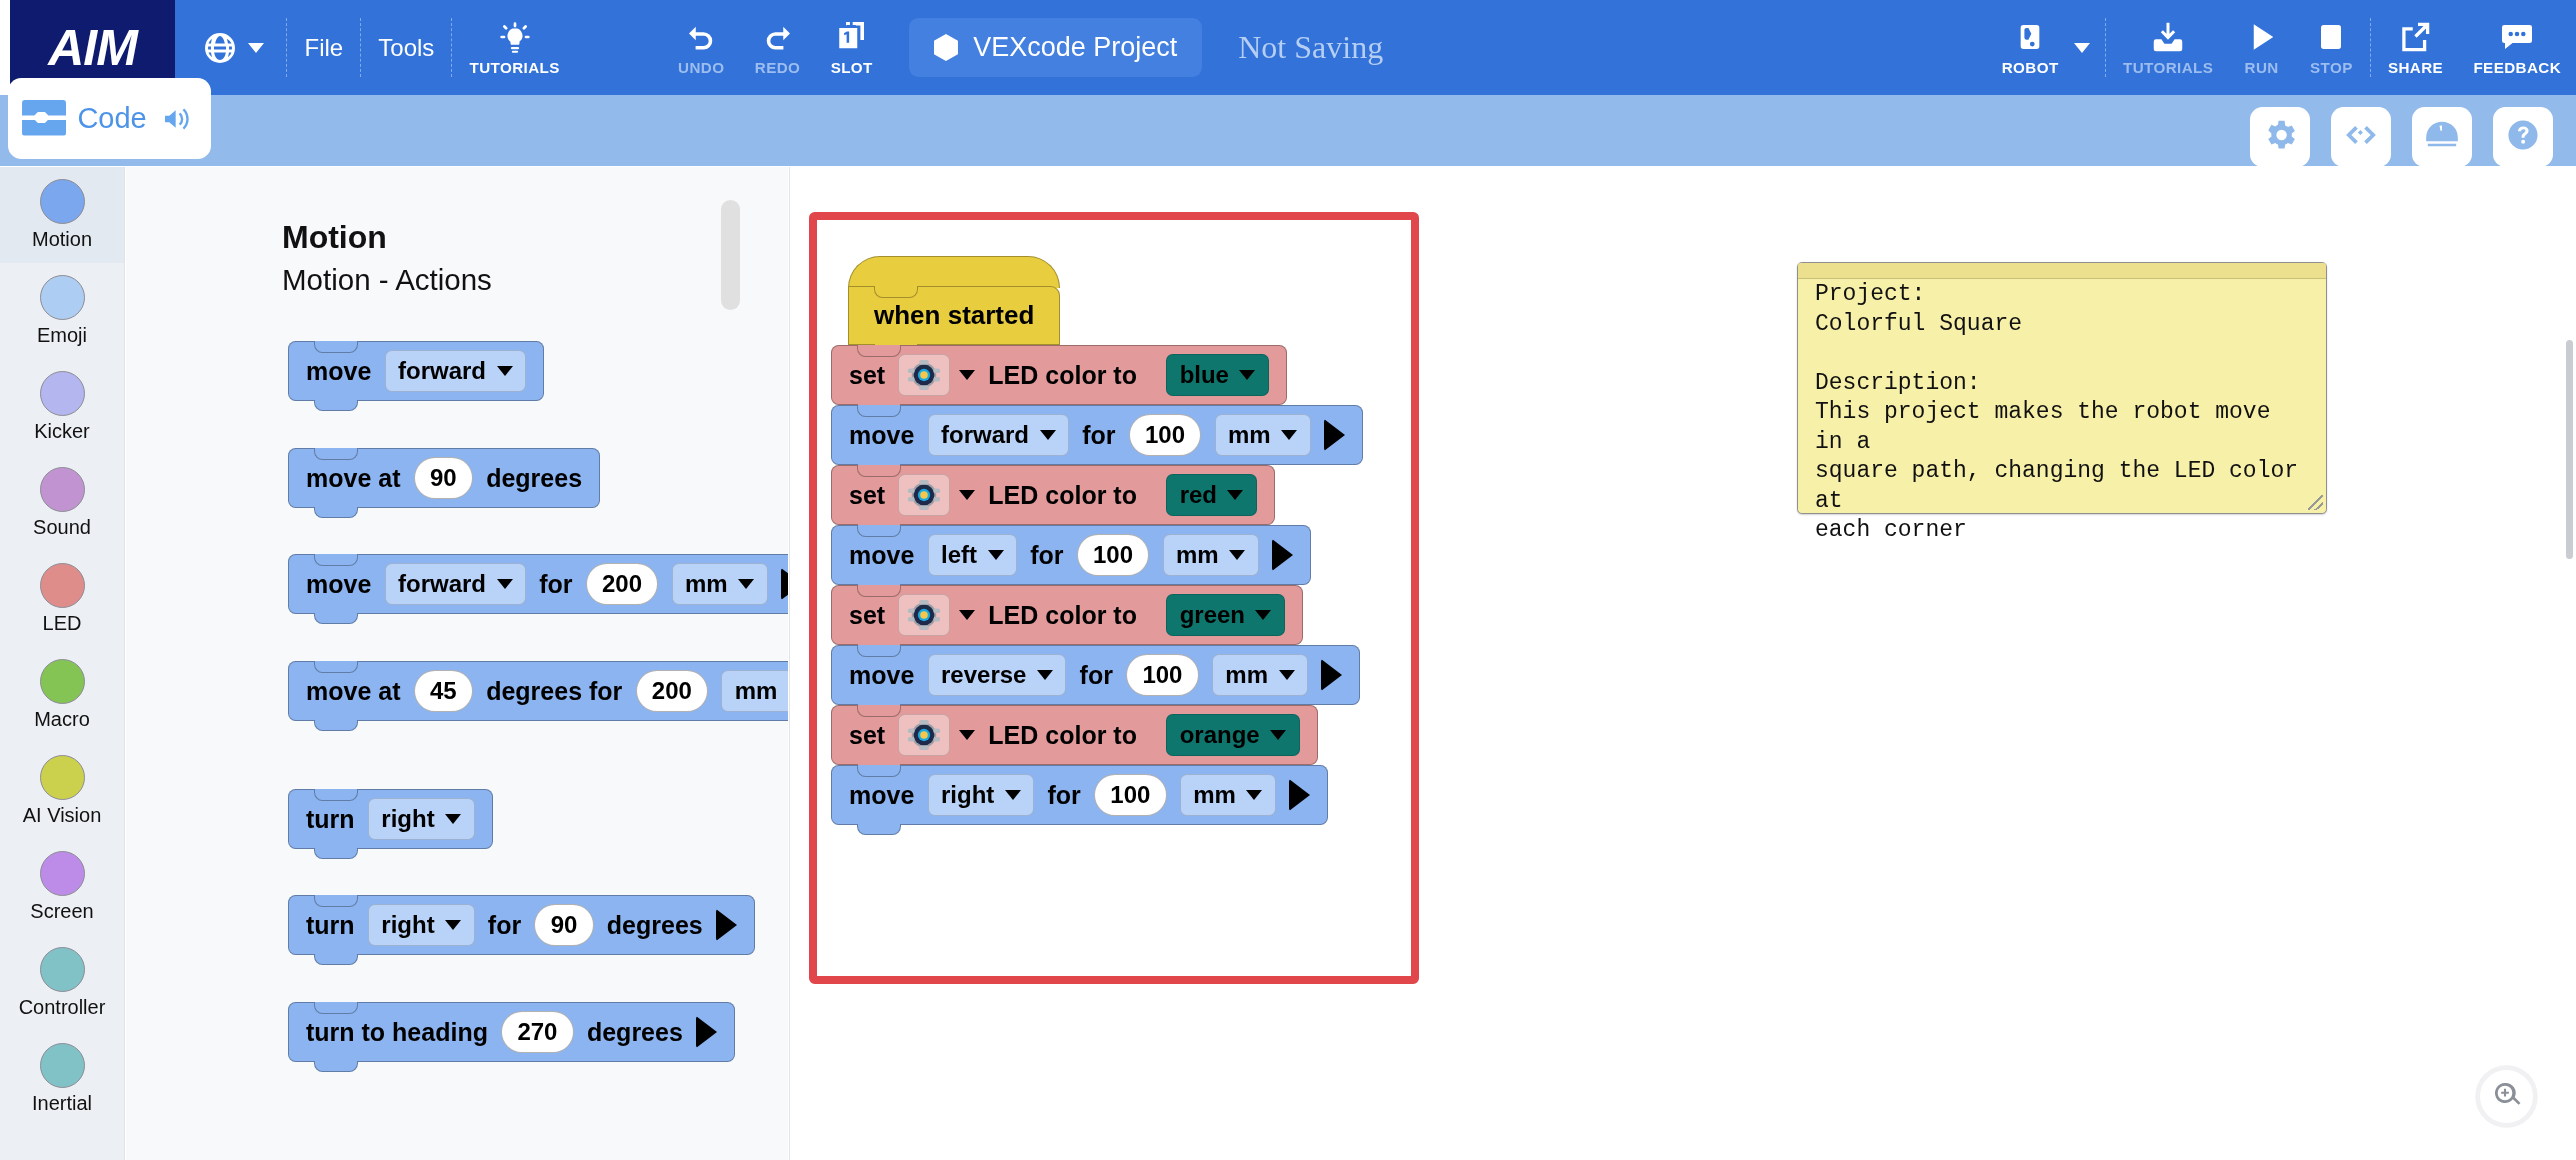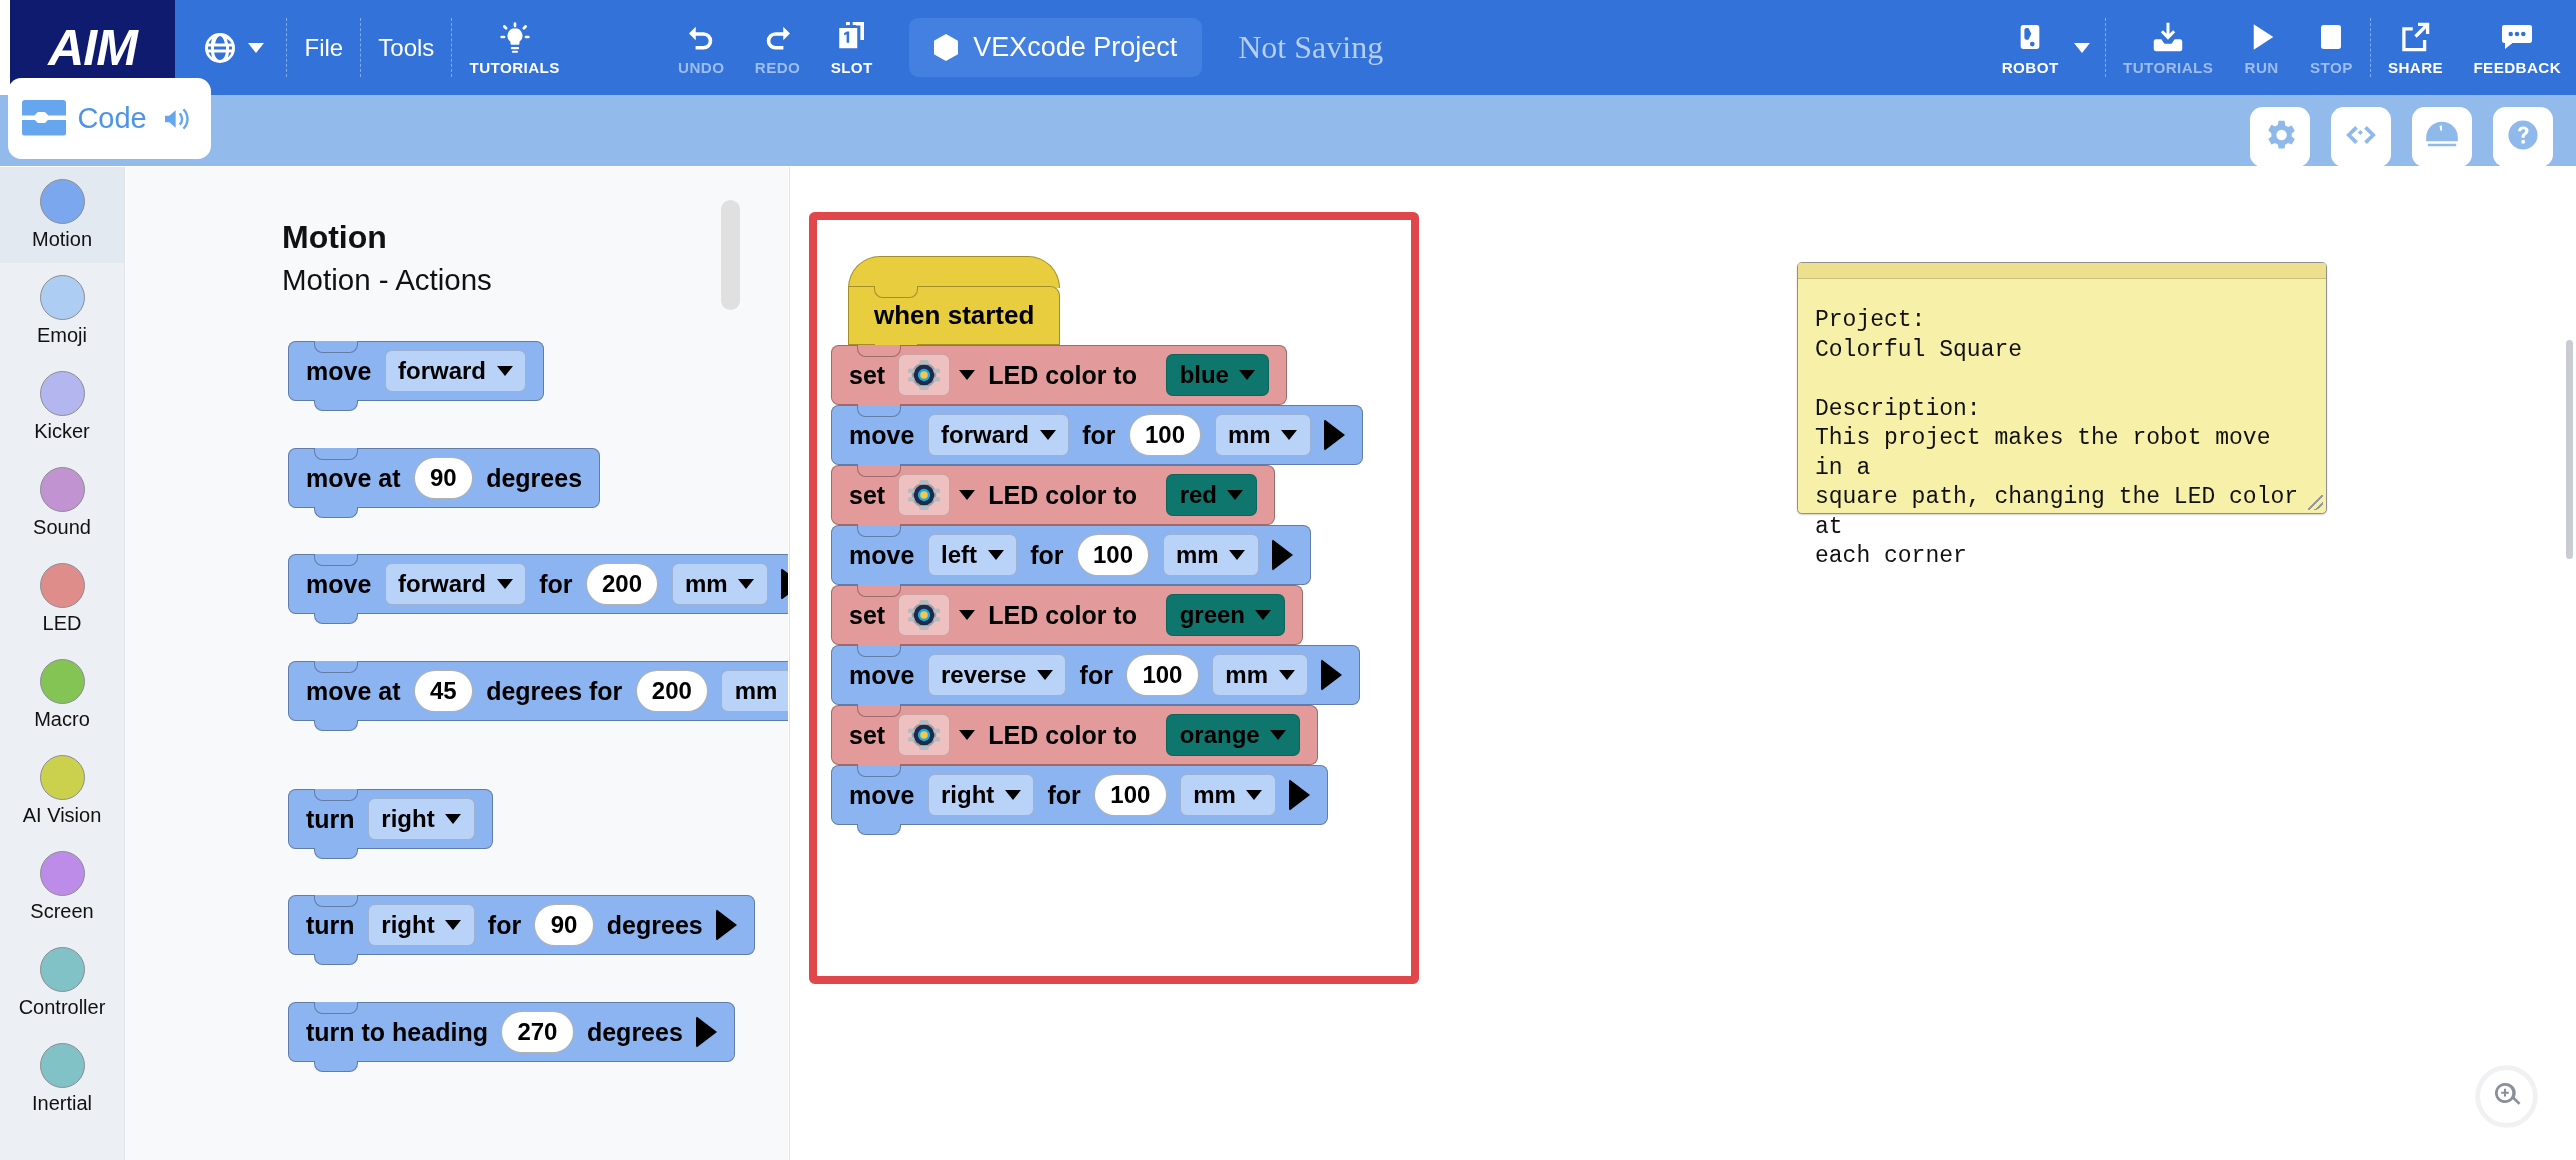--- a/index.html
+++ b/index.html
@@ -176,21 +176,21 @@
   #script { position:absolute; left:42px; top:95px; }
   .row { position:relative; }
 
   #comment {
     position:absolute; left:1008px; top:95px; width:530px; height:252px;
     background:#f7f0a8; border:1.9px solid #8f8f8f; border-radius:4.8px;
     box-shadow: 0 1px 1.9px rgba(0,0,0,.18);
   }
   #comment-bar { height:16px; background:#ece08f; border-bottom:1px solid #c9c07a; border-radius:2.9px 2.9px 0 0;}
   #comment-text {
-    padding:27px 17px; font-family:"Liberation Mono", monospace;
+    padding:1px 17px; font-family:"Liberation Mono", monospace;
     font-size:23px; line-height:29.5px; color:#111; white-space:pre-wrap;
   }
   #comment-grip {
     position:absolute; right:2.9px; bottom:2.9px; width:15.2px; height:15.2px;
     background:
       linear-gradient(135deg, transparent 45%, #999 45%, #999 55%, transparent 55%),
       linear-gradient(135deg, transparent 70%, #999 70%, #999 80%, transparent 80%);
   }
 
   #zoom-ctl {

